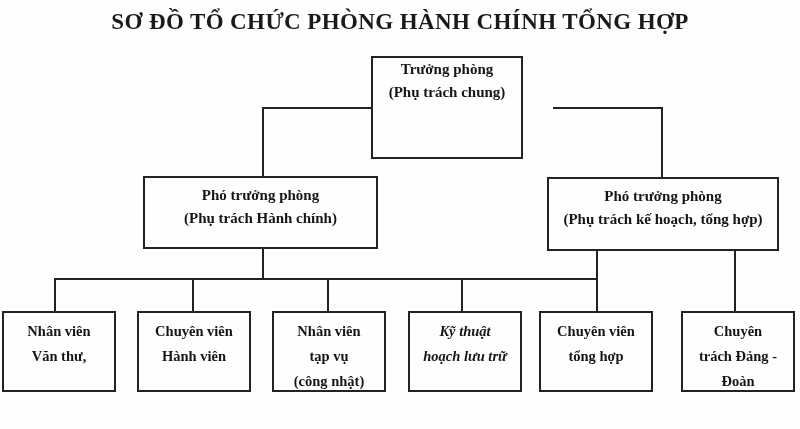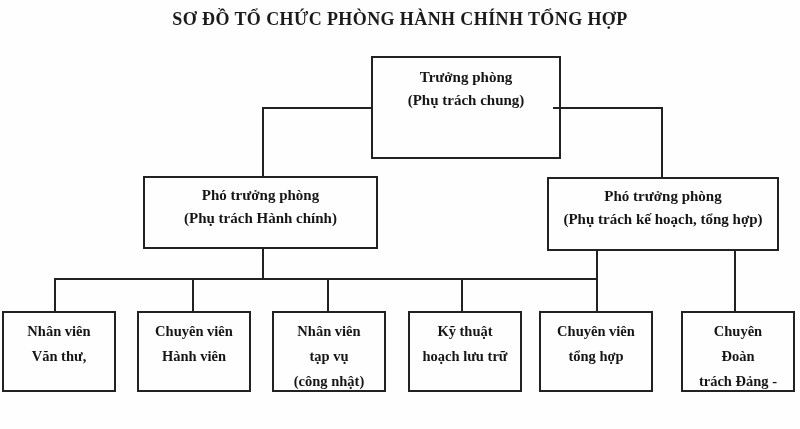--- a/index.html
+++ b/index.html
@@ -15,54 +15,54 @@
     background: #fefefe;
     overflow: hidden;
   }
   .chart-title {
     position: absolute;
     top: 9px;
     left: 0;
     width: 100%;
     text-align: center;
     font-weight: bold;
-    font-size: 18px;
+    font-size: 23px;
     letter-spacing: 0.4px;
     color: #1a1a1a;
   }
   .node {
     position: absolute;
     border: 2px solid #222222;
     background: #fefefe;
     text-align: center;
   }
   .node .line1 { display: block; font-weight: bold; }
   .node .line2 { display: block; font-weight: bold; }
   .node-root {
-    left: 371px; top: 56px; width: 190px; height: 103px;
-    padding-top: 8px; font-size: 15px; line-height: 23px;
+    left: 371px; top: 56px; width: 152px; height: 103px;
+    padding-top: 0; font-size: 15px; line-height: 23px;
   }
   .node-deputy-left {
     left: 143px; top: 176px; width: 235px; height: 73px;
     padding-top: 6px; font-size: 15px; line-height: 23px;
   }
   .node-deputy-right {
     left: 547px; top: 177px; width: 232px; height: 74px;
     padding-top: 6px; font-size: 15px; line-height: 23px;
   }
   .node-staff {
     top: 311px; height: 81px; width: 114px;
     padding-top: 6px; font-size: 14.5px; line-height: 25px;
     font-weight: bold;
   }
   .node-staff span { display: block; }
   #staff-0 { left: 2px; }
   #staff-1 { left: 137px; }
   #staff-2 { left: 272px; }
-  #staff-3 { left: 408px; }
+  #staff-3 { left: 408px; font-style: italic; }
   #staff-4 { left: 539px; }
   #staff-5 { left: 681px; }
   .conn {
     position: absolute;
     background: #222222;
   }
   
   .c-h-left  { left: 262px; top: 107px; width: 110px; height: 2px; }
   .c-h-right { left: 553px; top: 107px; width: 110px; height: 2px; }
   
@@ -118,22 +118,22 @@
   <div id="staff-3" class="node node-staff">
     <span>Kỹ thuật</span>
     <span>hoạch lưu trữ</span>
   </div>
   <div id="staff-4" class="node node-staff">
     <span>Chuyên viên</span>
     <span>tổng hợp</span>
   </div>
   <div id="staff-5" class="node node-staff">
     <span>Chuyên</span>
+    <span>trách Đảng -</span>
     <span>Đoàn</span>
-    <span>trách Đảng -</span>
   </div>
 
   <div class="conn c-h-left"></div>
   <div class="conn c-h-right"></div>
   <div class="conn c-v-left"></div>
   <div class="conn c-v-right"></div>
   <div class="conn c-v-dep-left"></div>
   <div class="conn c-bus"></div>
   <div class="conn c-d0"></div>
   <div class="conn c-d1"></div>

